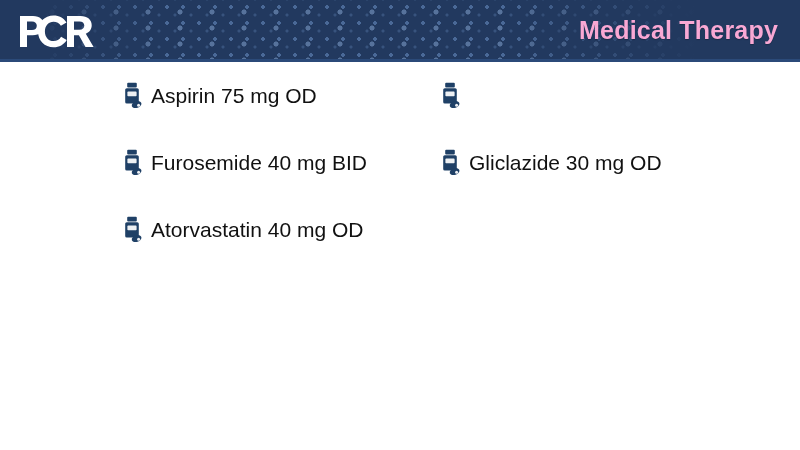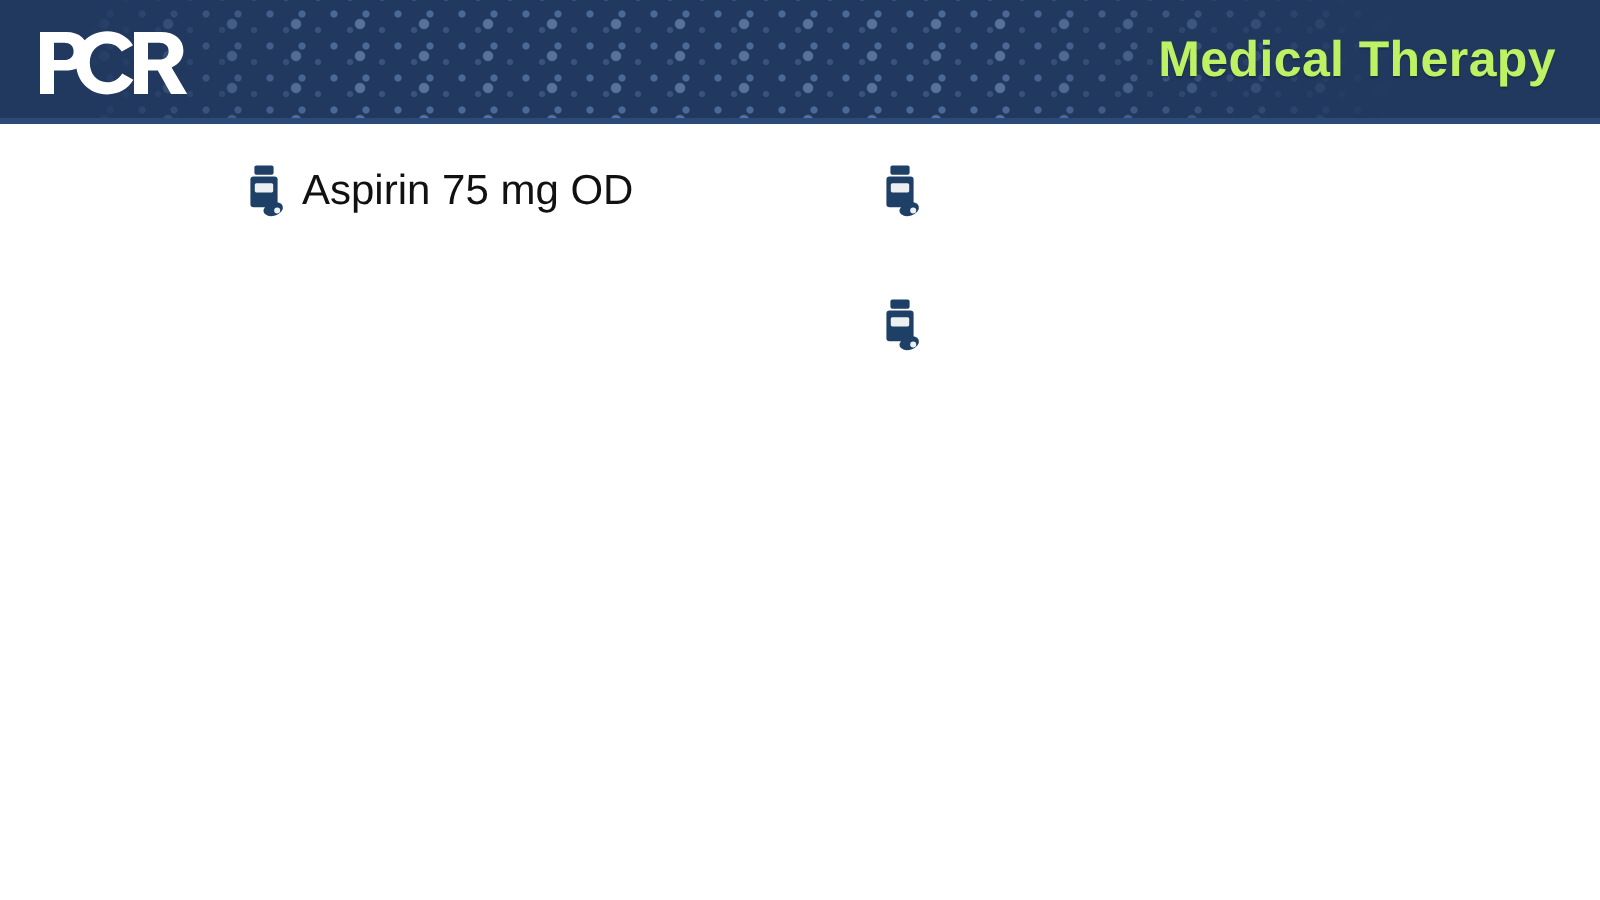--- a/index.html
+++ b/index.html
@@ -96,21 +96,21 @@
   }
   .logo svg { display: block; }
 
   .header-title {
     position: absolute;
     right: 22px;
     top: 0;
     height: 60px;
     display: flex;
     align-items: center;
-    color: #bef264;
+    color: #f9a8d4;
     font-size: 25px;
     font-weight: bold;
     letter-spacing: 0.2px;
     white-space: nowrap;
     z-index: 5;
     text-shadow: 0 1px 1px rgba(0,0,0,0.25);
   }
 
   
   .body-area {
@@ -211,21 +211,49 @@
                 <rect x="4.4" y="9.6" width="9.2" height="4.6" rx="0.8" fill="#ffffff" opacity="0.92"></rect>
                 <ellipse cx="13.6" cy="22.6" rx="5.0" ry="3.3" transform="rotate(-18 13.6 22.6)"></ellipse>
                 <ellipse cx="15.6" cy="23.3" rx="1.5" ry="1.5" fill="#ffffff" opacity="0.92"></ellipse>
               </g>
             </svg>
           </span>
           <span class="med-label">Aspirin 75 mg OD</span>
         </div>
 
 
-
+        <div class="med-item">
+          <span class="med-icon">
+            <svg width="20" height="28" viewBox="0 0 20 28" aria-hidden="true">
+              <g fill="#1f4066">
+                <rect x="4.2" y="0.8" width="9.6" height="4.6" rx="1"></rect>
+                <rect x="2.2" y="6.2" width="13.6" height="15.4" rx="1.6"></rect>
+                <rect x="4.4" y="9.6" width="9.2" height="4.6" rx="0.8" fill="#ffffff" opacity="0.92"></rect>
+                <ellipse cx="13.6" cy="22.6" rx="5.0" ry="3.3" transform="rotate(-18 13.6 22.6)"></ellipse>
+                <ellipse cx="15.6" cy="23.3" rx="1.5" ry="1.5" fill="#ffffff" opacity="0.92"></ellipse>
+              </g>
+            </svg>
+          </span>
+          <span class="med-label">Furosemide 40 mg BID</span>
+        </div>
+
+        <div class="med-item">
+          <span class="med-icon">
+            <svg width="20" height="28" viewBox="0 0 20 28" aria-hidden="true">
+              <g fill="#1f4066">
+                <rect x="4.2" y="0.8" width="9.6" height="4.6" rx="1"></rect>
+                <rect x="2.2" y="6.2" width="13.6" height="15.4" rx="1.6"></rect>
+                <rect x="4.4" y="9.6" width="9.2" height="4.6" rx="0.8" fill="#ffffff" opacity="0.92"></rect>
+                <ellipse cx="13.6" cy="22.6" rx="5.0" ry="3.3" transform="rotate(-18 13.6 22.6)"></ellipse>
+                <ellipse cx="15.6" cy="23.3" rx="1.5" ry="1.5" fill="#ffffff" opacity="0.92"></ellipse>
+              </g>
+            </svg>
+          </span>
+          <span class="med-label">Atorvastatin 40 mg OD</span>
+        </div>
 
       </div>
 
       <div class="med-col med-col-right">
 
         <div class="med-item">
           <span class="med-icon">
             <svg width="20" height="28" viewBox="0 0 20 28" aria-hidden="true">
               <g fill="#1f4066">
                 <rect x="4.2" y="0.8" width="9.6" height="4.6" rx="1"></rect>
@@ -243,20 +271,21 @@
             <svg width="20" height="28" viewBox="0 0 20 28" aria-hidden="true">
               <g fill="#1f4066">
                 <rect x="4.2" y="0.8" width="9.6" height="4.6" rx="1"></rect>
                 <rect x="2.2" y="6.2" width="13.6" height="15.4" rx="1.6"></rect>
                 <rect x="4.4" y="9.6" width="9.2" height="4.6" rx="0.8" fill="#ffffff" opacity="0.92"></rect>
                 <ellipse cx="13.6" cy="22.6" rx="5.0" ry="3.3" transform="rotate(-18 13.6 22.6)"></ellipse>
                 <ellipse cx="15.6" cy="23.3" rx="1.5" ry="1.5" fill="#ffffff" opacity="0.92"></ellipse>
               </g>
             </svg>
           </span>
+          <span class="med-label">Gliclazide 30 mg OD</span>
         </div>
 
       </div>
 
     </div>
 
   </div>
 
 </div>
 

